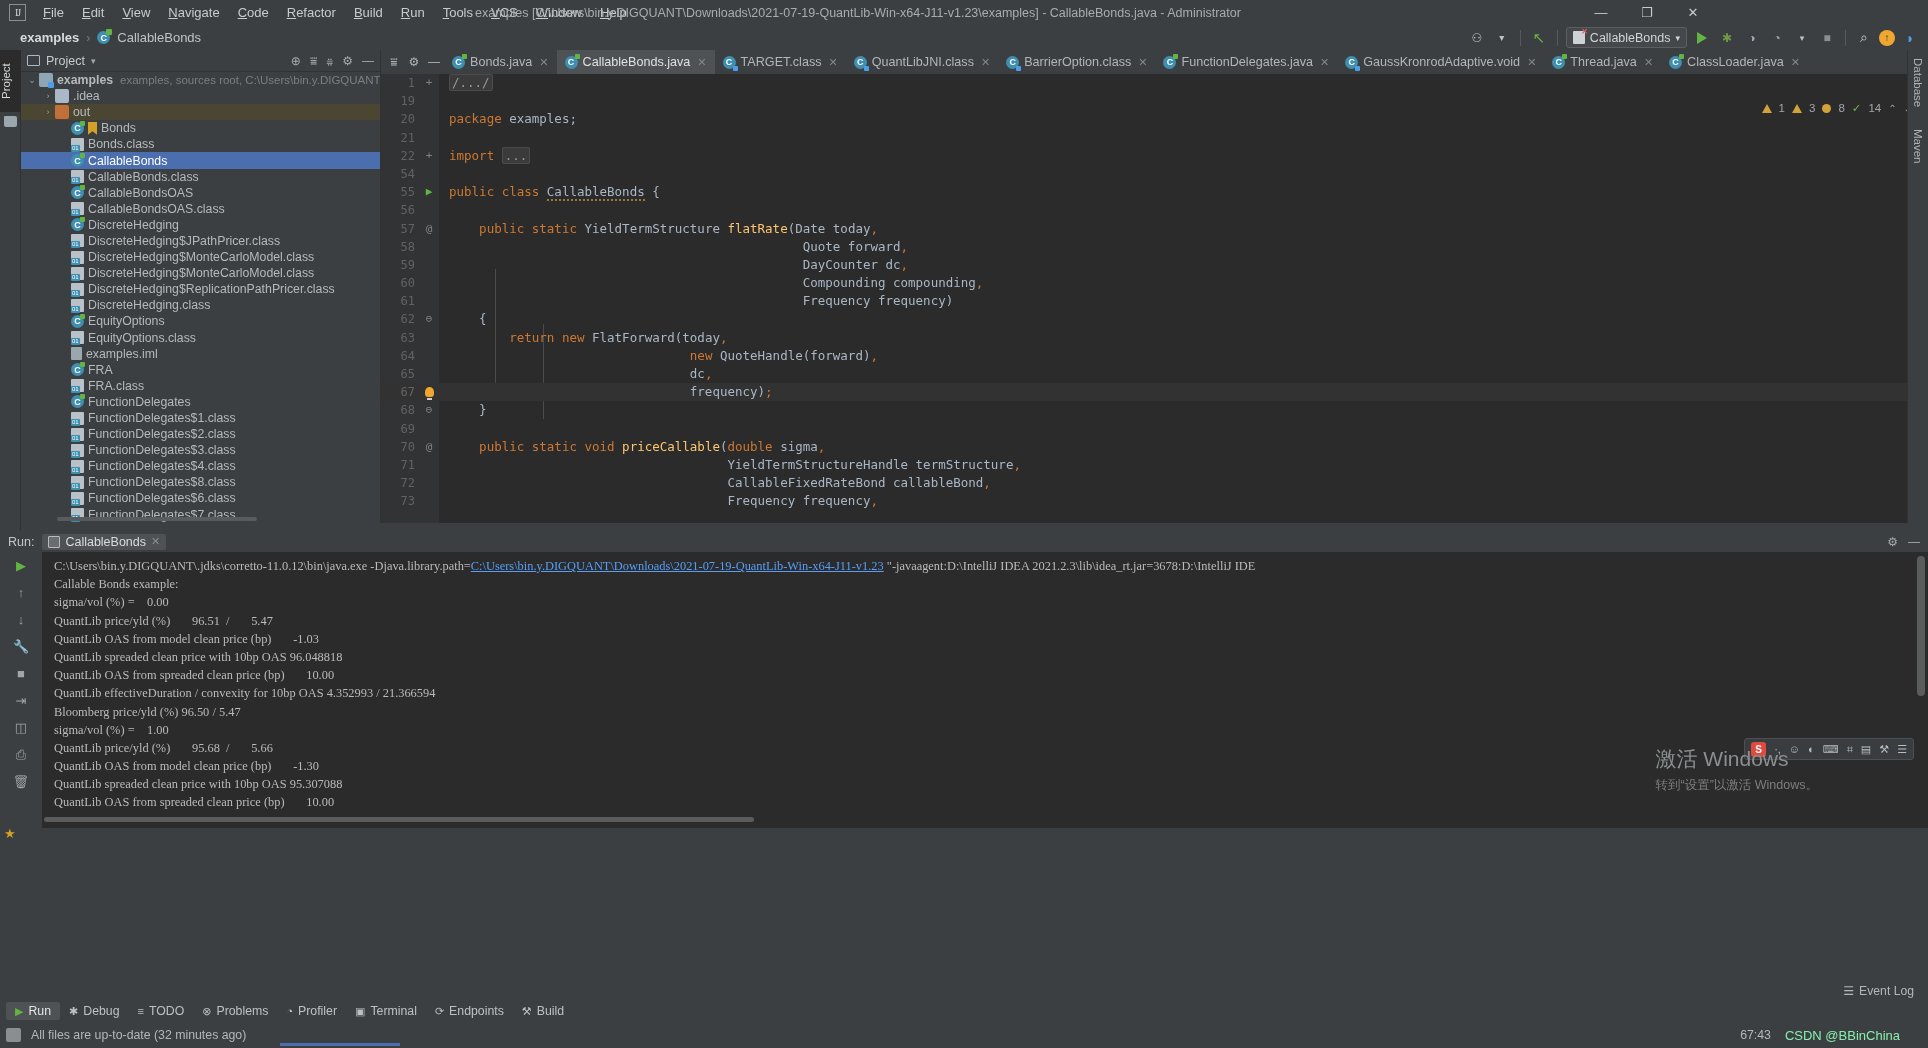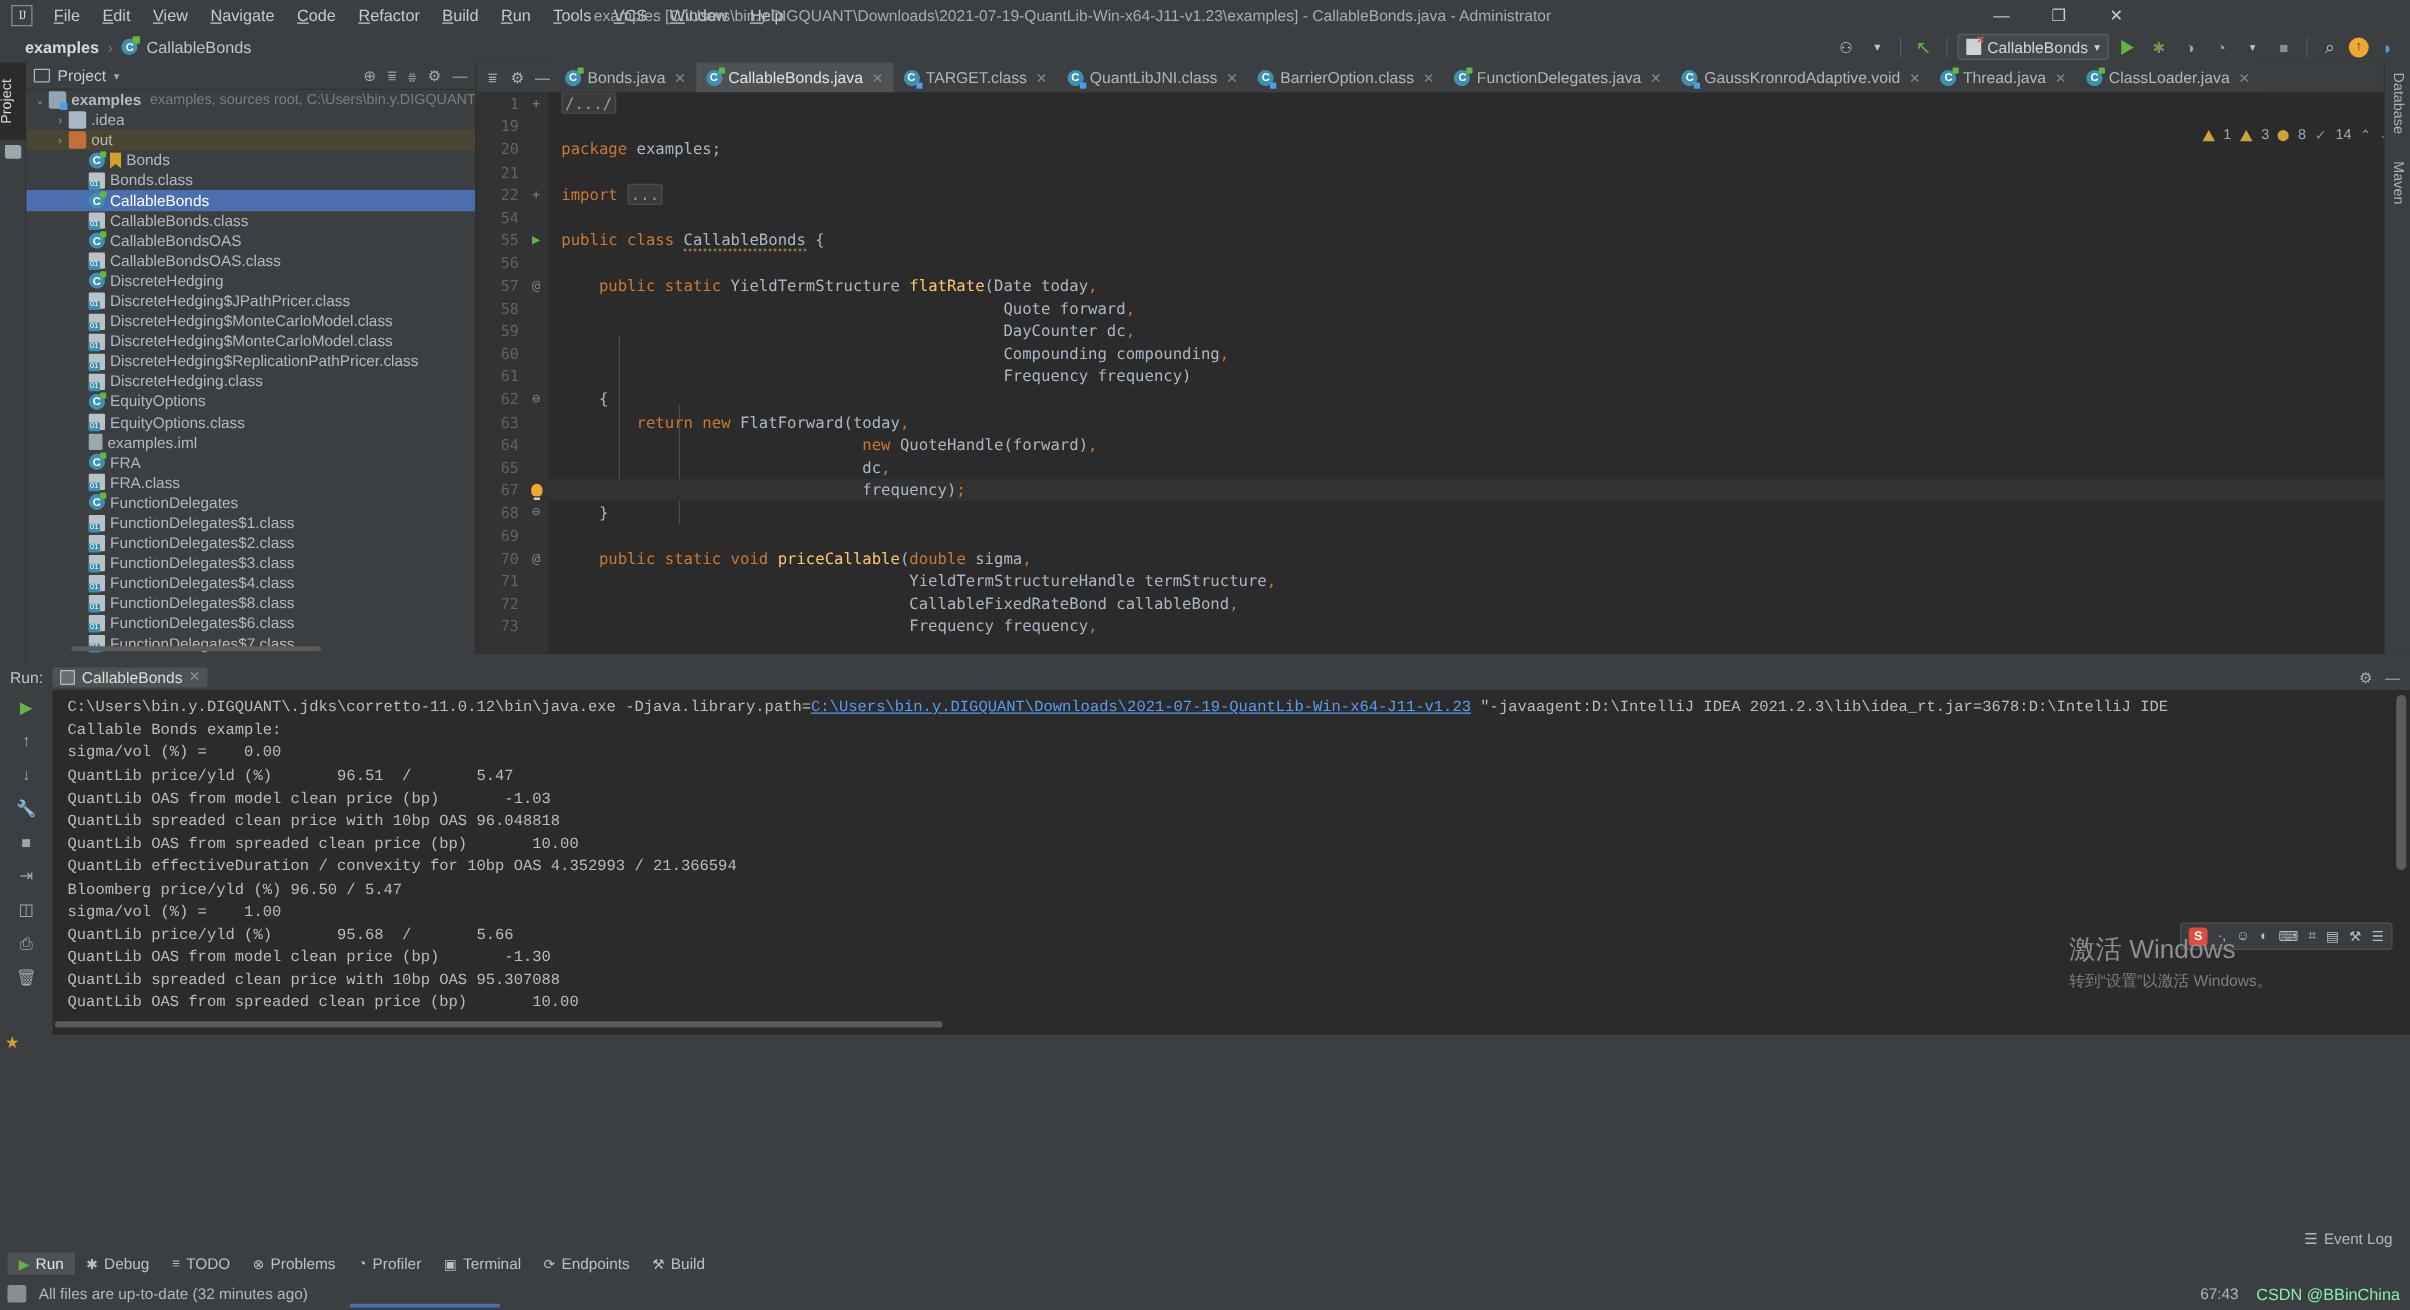--- a/index.html
+++ b/index.html
@@ -176,21 +176,21 @@
   .run-tab { display:flex; align-items:center; gap:5px; padding:1px 6px; background:#4e5254; border-radius:2px; color:#dadcdd;}
   .run-tab .x { color:#8c8f91; font-size:11px; }
   .run-tab-ico { width:12px;height:12px;border:1px solid #b8bbbd; background:#6a6d6f; border-radius:1px;}
   .run-hdr-right { margin-left:auto; display:flex; gap:10px; padding-right:8px; color:#a8abad; font-size:12px;}
   .run-body { position:absolute; top:21px; left:0; right:0; bottom:0; background:#2b2b2b; }
   .run-side { position:absolute; left:0; top:0; width:42px; bottom:0; background:#3c3f41; }
   .rs-ico { width:42px; height:27px; display:flex; align-items:center; justify-content:center; color:#a2a5a7; font-size:13px;}
   .rs-ico.green { color:#62b543; }
   .console {
     position:absolute; left:42px; top:0; right:0; bottom:0; overflow:hidden;
-    font-family:Liberation Mono, monospace; font-size:12.4px; color:#bbbbbb;
+    font-family:Liberation Serif, serif; font-size:12.4px; color:#bbbbbb;
     padding:5px 0 0 12px;
   }
   .coline { height:18.2px; line-height:18.2px; white-space:pre; }
   .link { color:#589df6; text-decoration:underline; }
   .console-hscroll { position:absolute; left:44px; bottom:6px; width:710px; height:5px; background:#5a5c5e; border-radius:3px;}
   .console-vscroll { position:absolute; right:3px; top:4px; width:8px; height:140px; background:#5a5c5e; border-radius:4px;}
   .watermark { position:absolute; right:110px; bottom:34px; text-align:left; color:#6d7072; }
   .watermark .w1 { font-size:21px; color:#8c8f91; }
   .watermark .w2 { font-size:12.5px; color:#7c7f81; margin-top:4px;}
   .ime-bar {
@@ -208,21 +208,21 @@
   }
   .botbtn { display:flex; align-items:center; gap:5px; padding:2px 9px; }
   .botbtn.active { background:#4e5254; border-radius:2px; color:#e3e5e6;}
 
   
   .statusbar {
     position:absolute; left:0; bottom:0; right:0; height:26px; background:#3c3f41;
     display:flex; align-items:center; font-size:12.3px; color:#b4b7b9; gap:10px; padding-left:6px;
   }
   .sb-left-ico { width:15px;height:14px;background:#8b8e90;border-radius:2px; }
-  .sb-right { margin-left:auto; display:flex; align-items:center; gap:14px; padding-right:8px; }
+  .sb-right { margin-left:auto; display:flex; align-items:center; gap:14px; padding-right:28px; }
   .csdn { color:#86efac; font-size:13px; }
   .sb-progress { position:absolute; left:280px; bottom:2px; width:120px; height:3px; background:#4b6eaf;}
 </style>
 </head>
 <body>
 
 <div class="app">
 
   <div class="titlebar">
     <div class="ij-logo">IJ</div>

